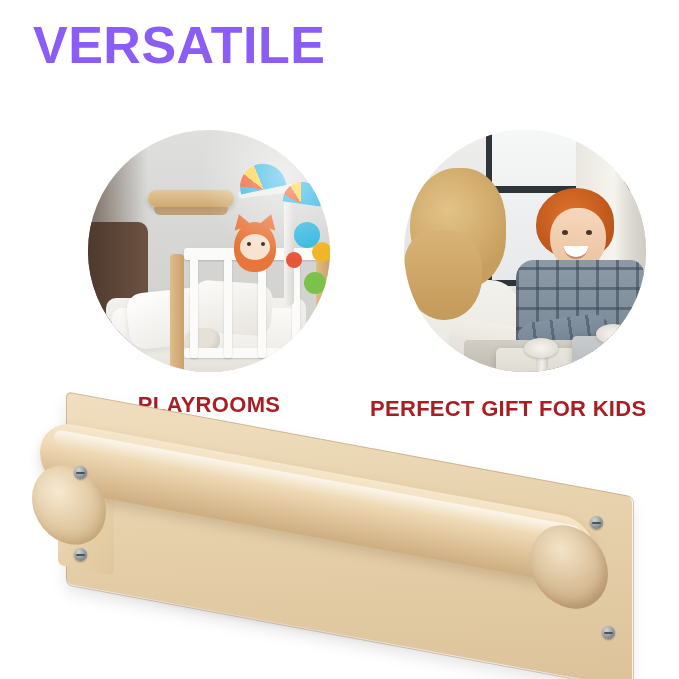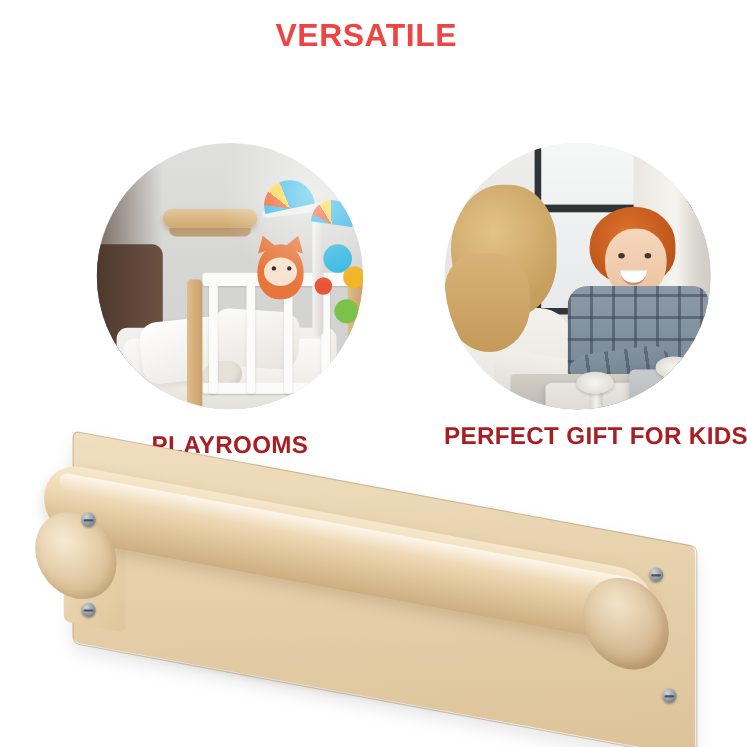--- a/index.html
+++ b/index.html
@@ -14,28 +14,27 @@
     overflow: hidden;
     font-family: "Liberation Sans", sans-serif;
   }
 
   
   .headline {
     position: absolute;
     left: 33px;
     top: 18px;
     width: 600px;
-    color: #ef4444;
+    color: #8b5cf6;
     font-family: "Liberation Sans", sans-serif;
     font-weight: bold;
-    font-size: 29px;
+    font-size: 52px;
     line-height: 1.06;
     letter-spacing: 0.5px;
     text-transform: uppercase;
-    text-align: center;
   }
   .headline .l2 { display: block; }
 
   
   .circle-wrap {
     position: absolute;
     border-radius: 50%;
     overflow: hidden;
   }
   .circle-left {
@@ -67,23 +66,23 @@
     text-transform: uppercase;
   }
   .caption-left {
     left: 88px;
     top: 392px;
     width: 242px;
     text-align: center;
   }
   .caption-right {
     left: 370px;
-    top: 384px;
+    top: 396px;
     width: 310px;
-    text-align: right;
+    text-align: left;
   }
 
   
   .lp-bg {
     position: absolute; inset: 0;
     background: linear-gradient(180deg,#dfe0de 0%,#d6d7d4 45%,#cfd0cd 100%);
   }
   .lp-wallshadow {
     position: absolute; left: 0; top: 0; width: 60px; height: 100%;
     background: linear-gradient(90deg, rgba(90,72,60,.75), rgba(120,100,85,0));

